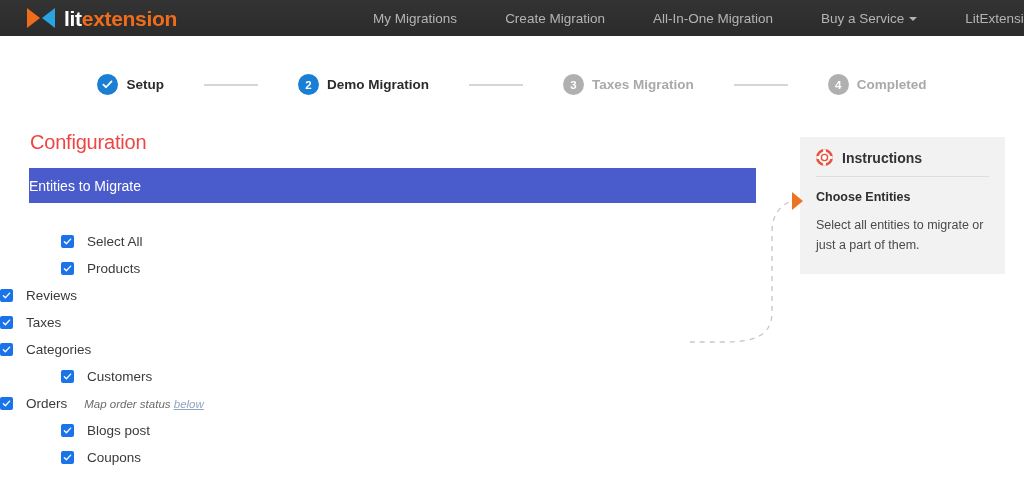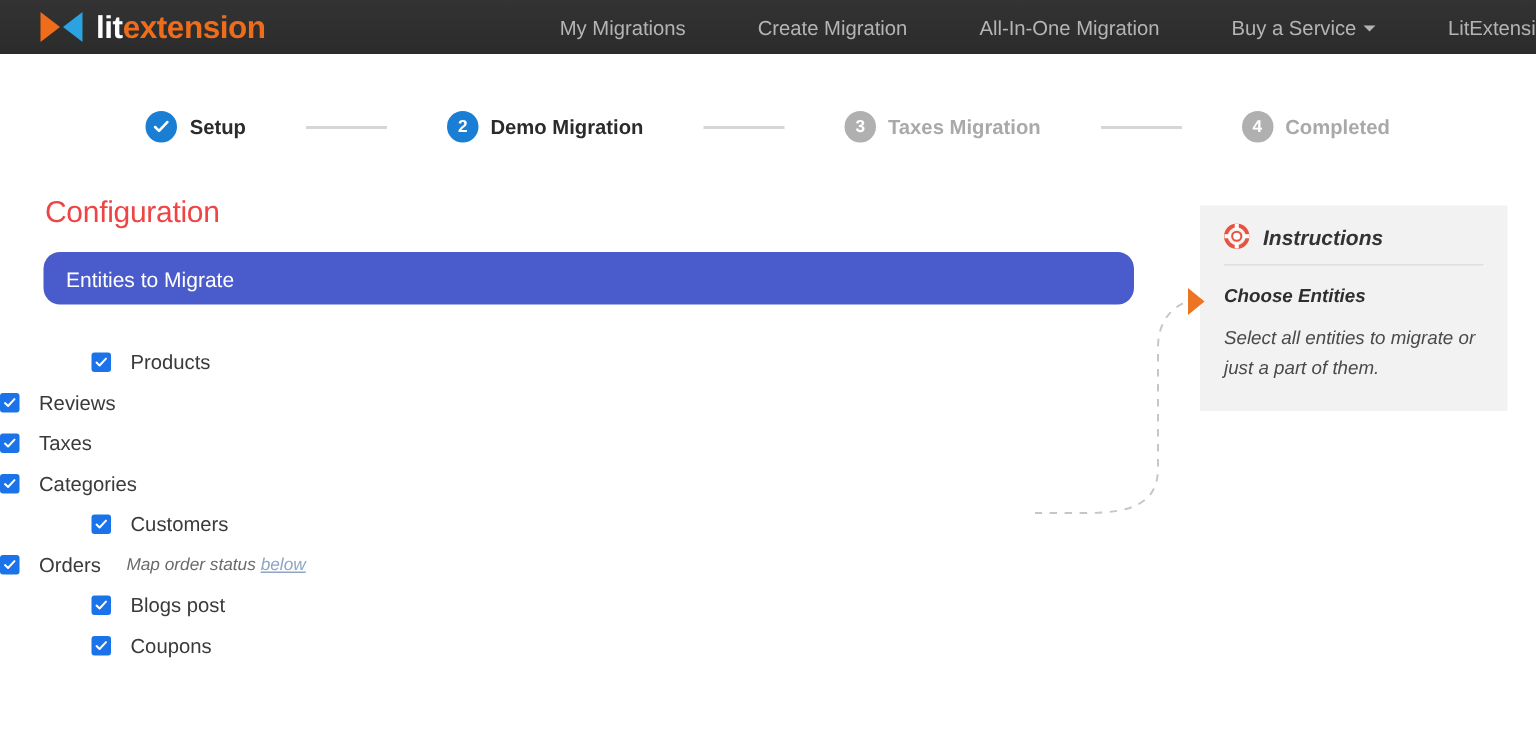--- a/index.html
+++ b/index.html
@@ -121,22 +121,20 @@
     position: absolute;
     top: 168px;
     left: 29px;
     width: 727px;
     height: 35px;
     background: #4a5bcb;
     color: #ffffff;
     font-size: 14px;
     display: flex;
     align-items: center;
-    padding-left: 15px;
-    border-radius: 11px;
   }
 
   .entities {
     position: absolute;
     top: 228px;
     left: 0;
     width: 756px;
   }
   .entity-row {
     display: flex;
@@ -177,21 +175,20 @@
   }
 
   
   .instructions {
     position: absolute;
     top: 137px;
     left: 800px;
     width: 205px;
     background: #f2f2f2;
     padding: 12px 16px 18px 16px;
-    font-style: italic;
   }
   .instr-head {
     display: flex;
     align-items: center;
     gap: 9px;
     padding-bottom: 10px;
   }
   .buoy { width: 17px; height: 17px; display: block; flex: 0 0 auto; }
   .instr-title {
     font-size: 14px;
@@ -299,20 +296,28 @@
   <span>Entities to Migrate</span>
 </div>
 
 <div class="entities" id="entity-list">
     <div class="entity-row lvl1">
       <span class="cb">
         <svg viewBox="0 0 12 12">
           <path d="M1.8 6.3 L4.5 8.9 L10.2 2.8" fill="none" stroke="#ffffff" stroke-width="1.8" stroke-linecap="round" stroke-linejoin="round"></path>
         </svg>
       </span>
+      <span class="entity-label">Select All</span>
+    </div>
+    <div class="entity-row lvl1">
+      <span class="cb">
+        <svg viewBox="0 0 12 12">
+          <path d="M1.8 6.3 L4.5 8.9 L10.2 2.8" fill="none" stroke="#ffffff" stroke-width="1.8" stroke-linecap="round" stroke-linejoin="round"></path>
+        </svg>
+      </span>
       <span class="entity-label">Products</span>
     </div>
     <div class="entity-row lvl2">
       <span class="cb">
         <svg viewBox="0 0 12 12">
           <path d="M1.8 6.3 L4.5 8.9 L10.2 2.8" fill="none" stroke="#ffffff" stroke-width="1.8" stroke-linecap="round" stroke-linejoin="round"></path>
         </svg>
       </span>
       <span class="entity-label">Reviews</span>
     </div>

